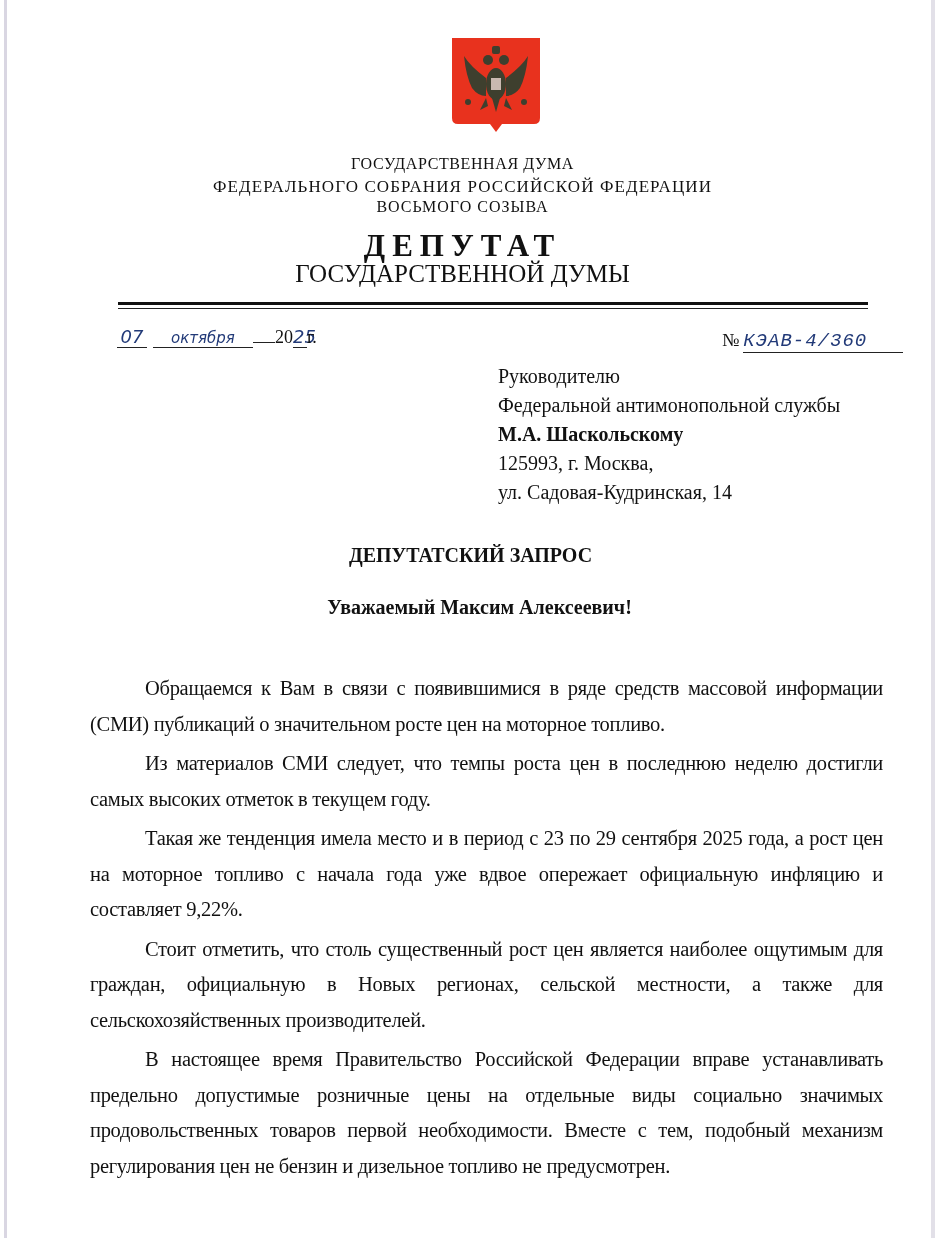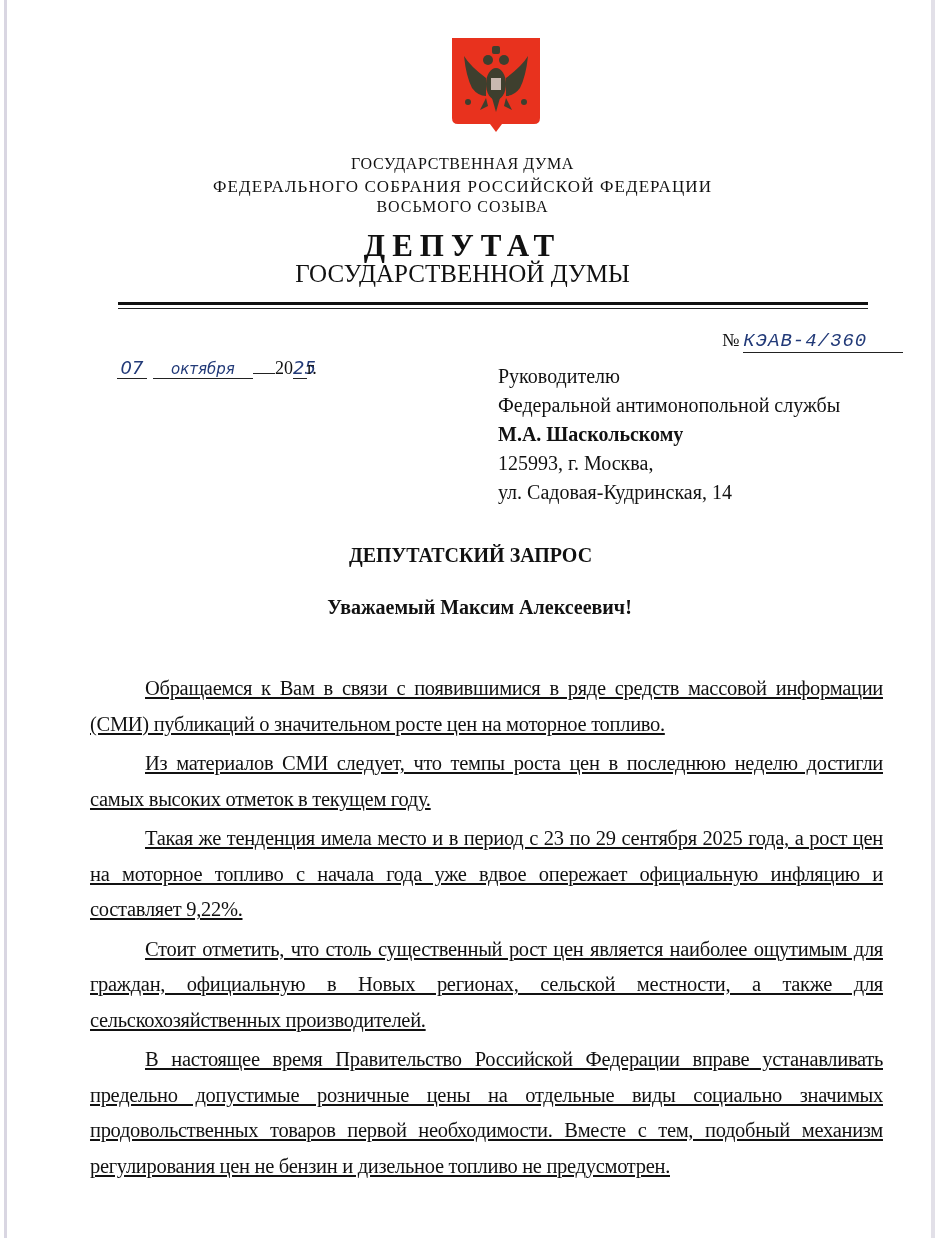--- a/index.html
+++ b/index.html
@@ -19,39 +19,39 @@
     .org3 { top: 198px; font-size: 16px; letter-spacing: 1px; left: -8px; }
     .deputy { position: absolute; top: 228px; left: -8px; width: 941px; text-align: center; font-size: 31px; font-weight: bold; letter-spacing: 7px; }
     .duma { position: absolute; top: 260px; left: -8px; width: 941px; text-align: center; font-size: 25px; }
 
     .rule-thick { position: absolute; left: 118px; top: 302px; width: 750px; height: 3px; background: #111; }
     .rule-thin { position: absolute; left: 118px; top: 308px; width: 750px; height: 1px; background: #222; }
 
     .hand { font-family: "DejaVu Sans", sans-serif; font-style: italic; color: #223a78; }
     .date-row { position: absolute; left: 117px; top: 326px; font-size: 18px; display: flex; align-items: baseline; }
     .date-row .u { border-bottom: 1px solid #222; display: inline-block; text-align: center; }
-    .date-day { width: 30px; margin-top: 31px; }
+    .date-day { width: 30px; }
     .date-month { width: 100px; margin-left: 6px; font-size: 15px; }
     .date-gap { width: 22px; border-bottom: 1px solid #222; display: inline-block; }
     .date-prefix { font-size: 18px; color: #111; }
     .date-yr { width: 14px; }
     .date-suffix { color: #111; font-size: 18px; }
 
     .num-row { position: absolute; left: 722px; top: 330px; font-size: 18px; display: flex; align-items: baseline; }
     .num-sign { color: #111; margin-right: 4px; font-family: "Liberation Serif", serif; }
     .num-val { border-bottom: 1px solid #222; width: 160px; display: inline-block; font-size: 19px; letter-spacing: 1px; font-family: Liberation Mono, monospace; }
 
     .addressee { position: absolute; left: 498px; top: 362px; font-size: 20px; line-height: 29px; }
     .addressee .bold { font-weight: bold; }
 
     .title { position: absolute; top: 544px; left: 0; width: 941px; text-align: center; font-size: 20px; font-weight: bold; box-sizing: border-box; }
     .salutation { position: absolute; top: 596px; left: 0; width: 941px; text-align: center; font-size: 20px; font-weight: bold; padding-left: 18px; box-sizing: border-box; }
 
     .body { position: absolute; left: 90px; top: 671px; width: 793px; font-size: 20.5px; line-height: 35.5px; text-align: justify; font-family: "Liberation Sans Narrow", "Liberation Serif", serif; }
-    .body p { margin: 0 0 4px 0; text-indent: 55px; letter-spacing: -0.3px; text-decoration: underline; }
+    .body p { margin: 0 0 4px 0; text-indent: 55px; letter-spacing: -0.3px; }
   </style>
 </head>
 <body>
 
 <div class="edge-left"></div>
 <div class="edge-right"></div>
 
 <svg class="emblem" viewBox="0 0 92 98">
   <path d="M2 2 H90 V82 Q90 88 84 88 H52 L46 96 L40 88 H8 Q2 88 2 82 Z" fill="#e8321e"></path>
   <g fill="#3e3f2e">

